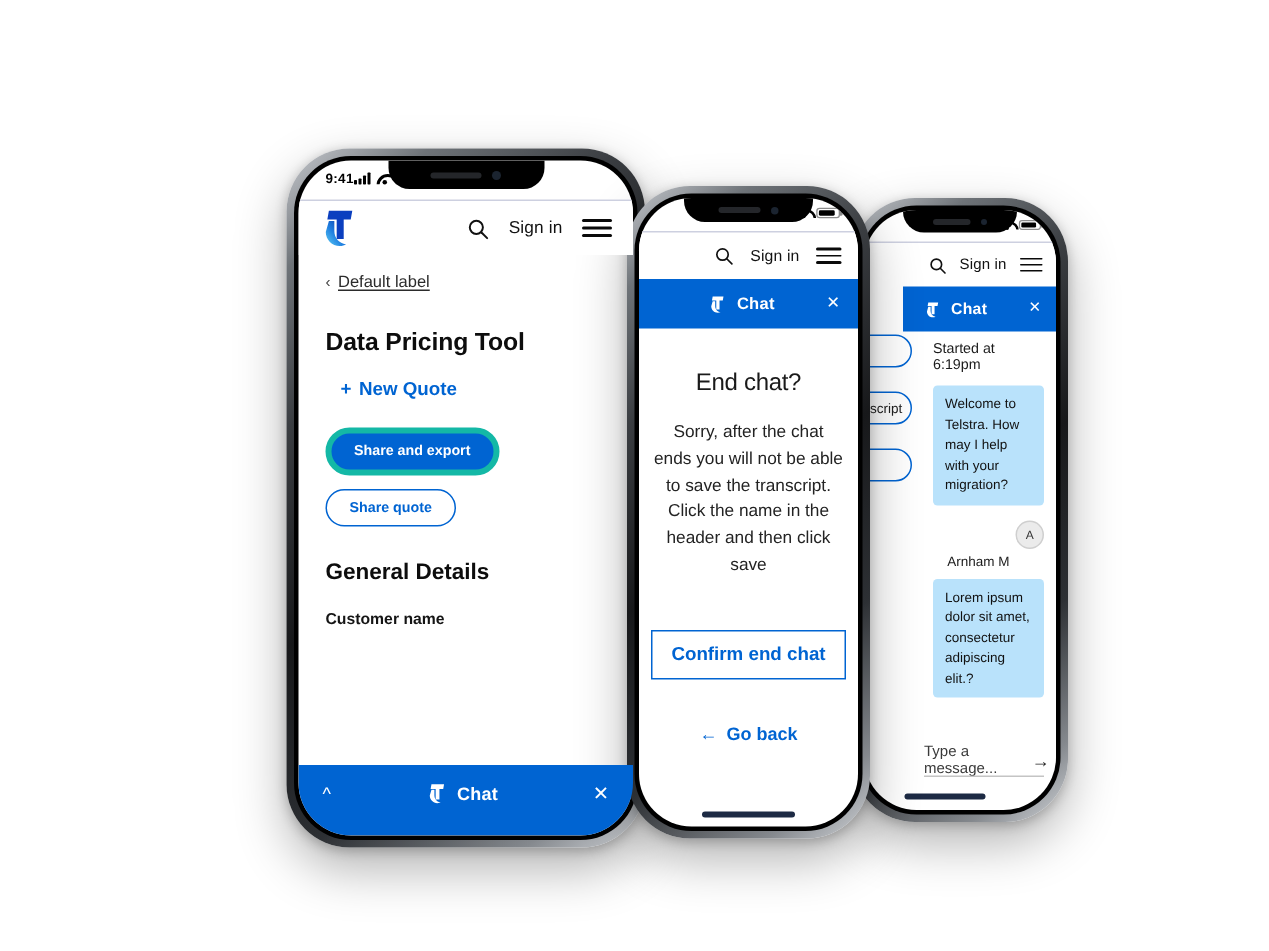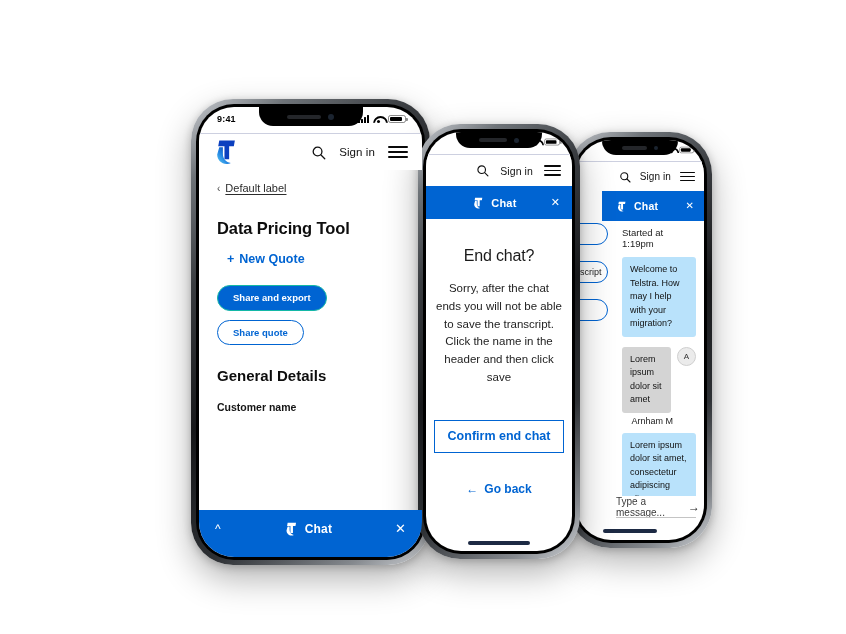--- a/index.html
+++ b/index.html
@@ -67,21 +67,20 @@
     border-radius: 50%;
     background: #1b2430;
   }
 
   
   .statusbar {
     position: absolute;
     top: 0; left: 0; right: 0;
     display: flex;
     align-items: center;
-    justify-content: space-between;
     padding: 7px 16px 0 18px;
     box-sizing: border-box;
     z-index: 35;
     font-size: 9px;
     font-weight: bold;
     color: #000;
   }
   .statusbar .time { letter-spacing: 0.2px; }
   .status-right { display: flex; align-items: center; gap: 4px; }
   .bars { display: flex; align-items: flex-end; gap: 1px; height: 8px; }
@@ -175,21 +174,21 @@
   .pill-row { display:flex; gap:9px; flex-wrap: wrap; }
   .pill {
     border-radius: 40px;
     font-size: 9.5px;
     font-weight: bold;
     padding: 7px 15px;
     white-space: nowrap;
     box-sizing:border-box;
     line-height: 1;
   }
-  .pill.solid { background:#0064d2; color:#fff; border:1px solid #14b8a6; }
+  .pill.solid { background:#0064d2; color:#fff; border:4px solid #14b8a6; }
   .pill.ghost { background:#fff; color:#0064d2; border:1px solid #0064d2; }
   .pill.circle {
     width: 32px; padding: 0; height: 24px;
     display:flex; align-items:center; justify-content:center;
     font-size: 10px;
   }
   .h3 { font-size: 15px; font-weight:bold; color:#0d0d0d; }
   .field-label { font-size: 10.5px; font-weight: bold; color:#151515; }
 
   
@@ -476,27 +475,26 @@
           <svg class="chat-logo-w" viewBox="0 0 48 50" style="width:11px;height:11px;">
             <path d="M8 30c0 10 8 18 18 18 3 0 6-1 8-2-9-1-15-8-15-17V16h-7z" fill="#ffffff"></path>
             <path d="M12 3h30l-2 11h-9v25h-9V14h-12z" fill="#ffffff"></path>
           </svg>
           <span style="font-size:10.5px;">Chat</span>
         </span>
         <span class="x-ic" style="font-size:10px;">✕</span>
       </div>
 
       <div class="chat-scroll" style="top:81px;bottom:44px;left:46px;right:8px;">
-        <div class="meta-time" style="margin-top:6px;">Started at 1:19pm</div>
+        <div class="meta-time" style="margin-top:6px;">Started at 6:19pm</div>
 
         <div class="bubble-in" style="margin-top:8px;">Welcome to Telstra. How may I help with your migration?</div>
 
         <div style="margin-top:10px;">
           <div class="out-row">
-            <div class="bubble-out">Lorem ipsum dolor sit amet</div>
             <div class="avatar">A</div>
           </div>
           <div class="out-name" style="margin-top:3px;">Arnham M</div>
         </div>
 
         <div class="bubble-in" style="margin-top:7px;">Lorem ipsum dolor sit amet, consectetur adipiscing elit.?</div>
 
       </div>
 
       <div class="composer" style="bottom:24px;left:40px;right:8px;height:18px;">

